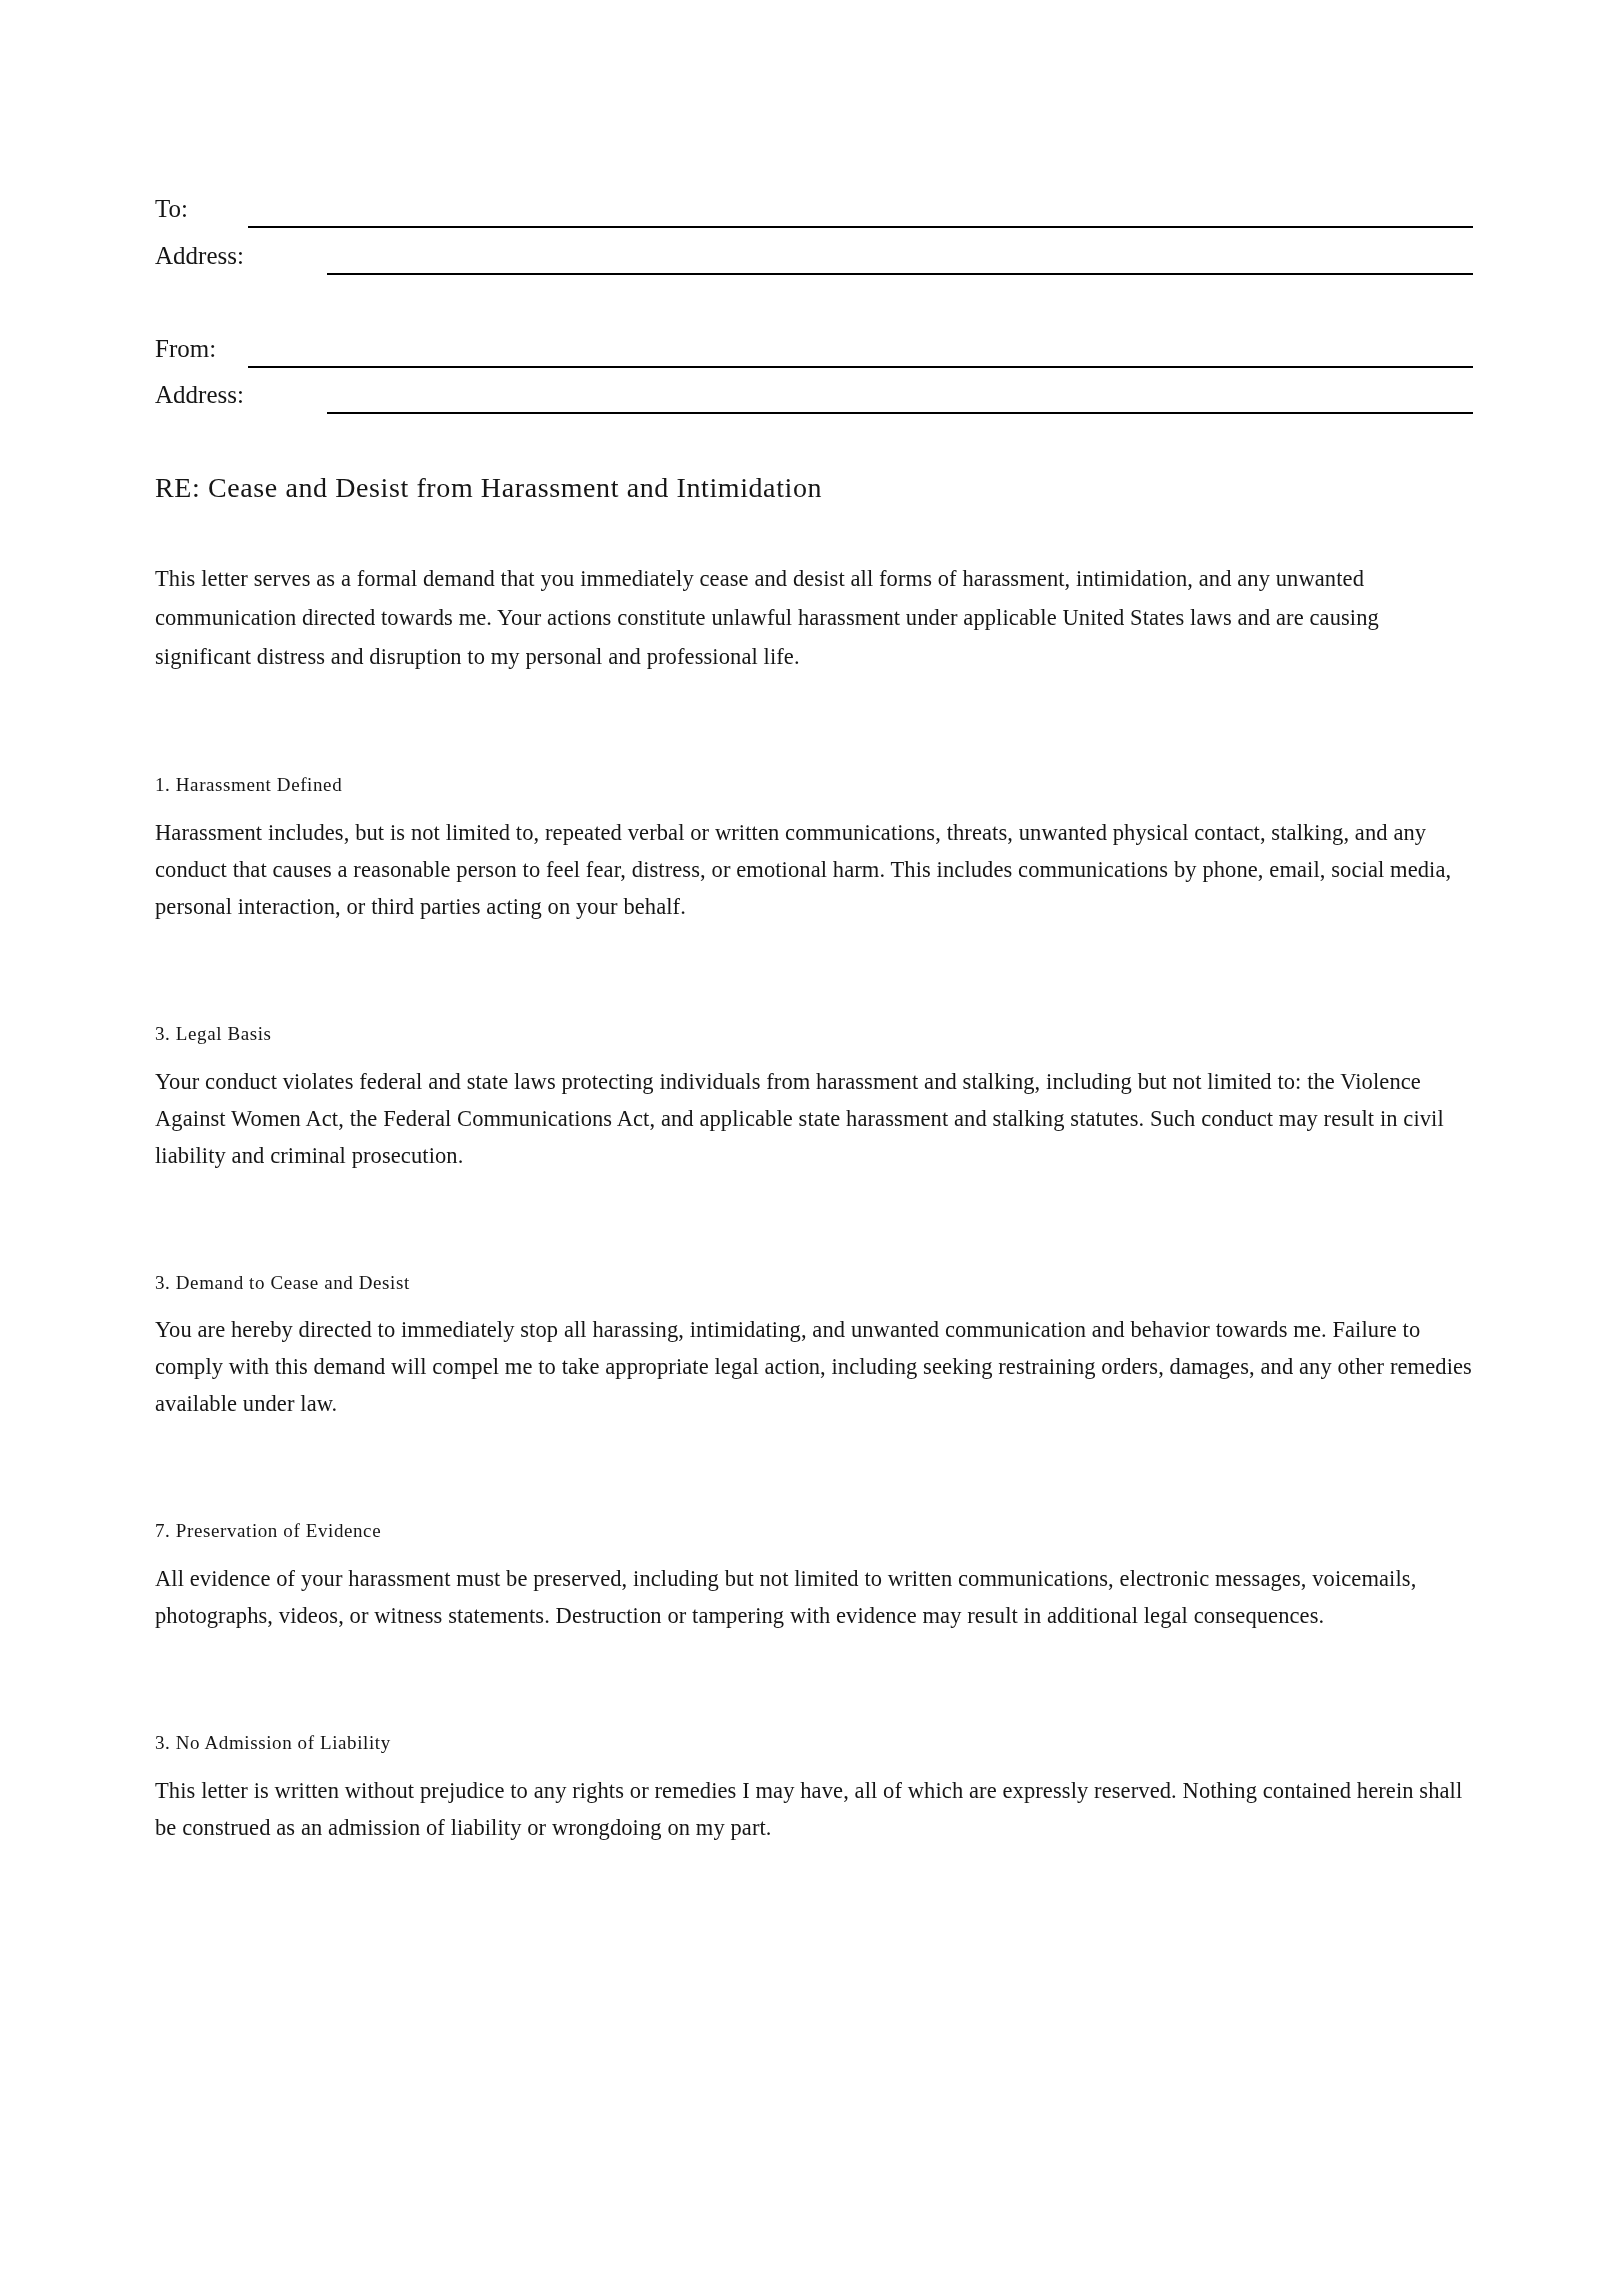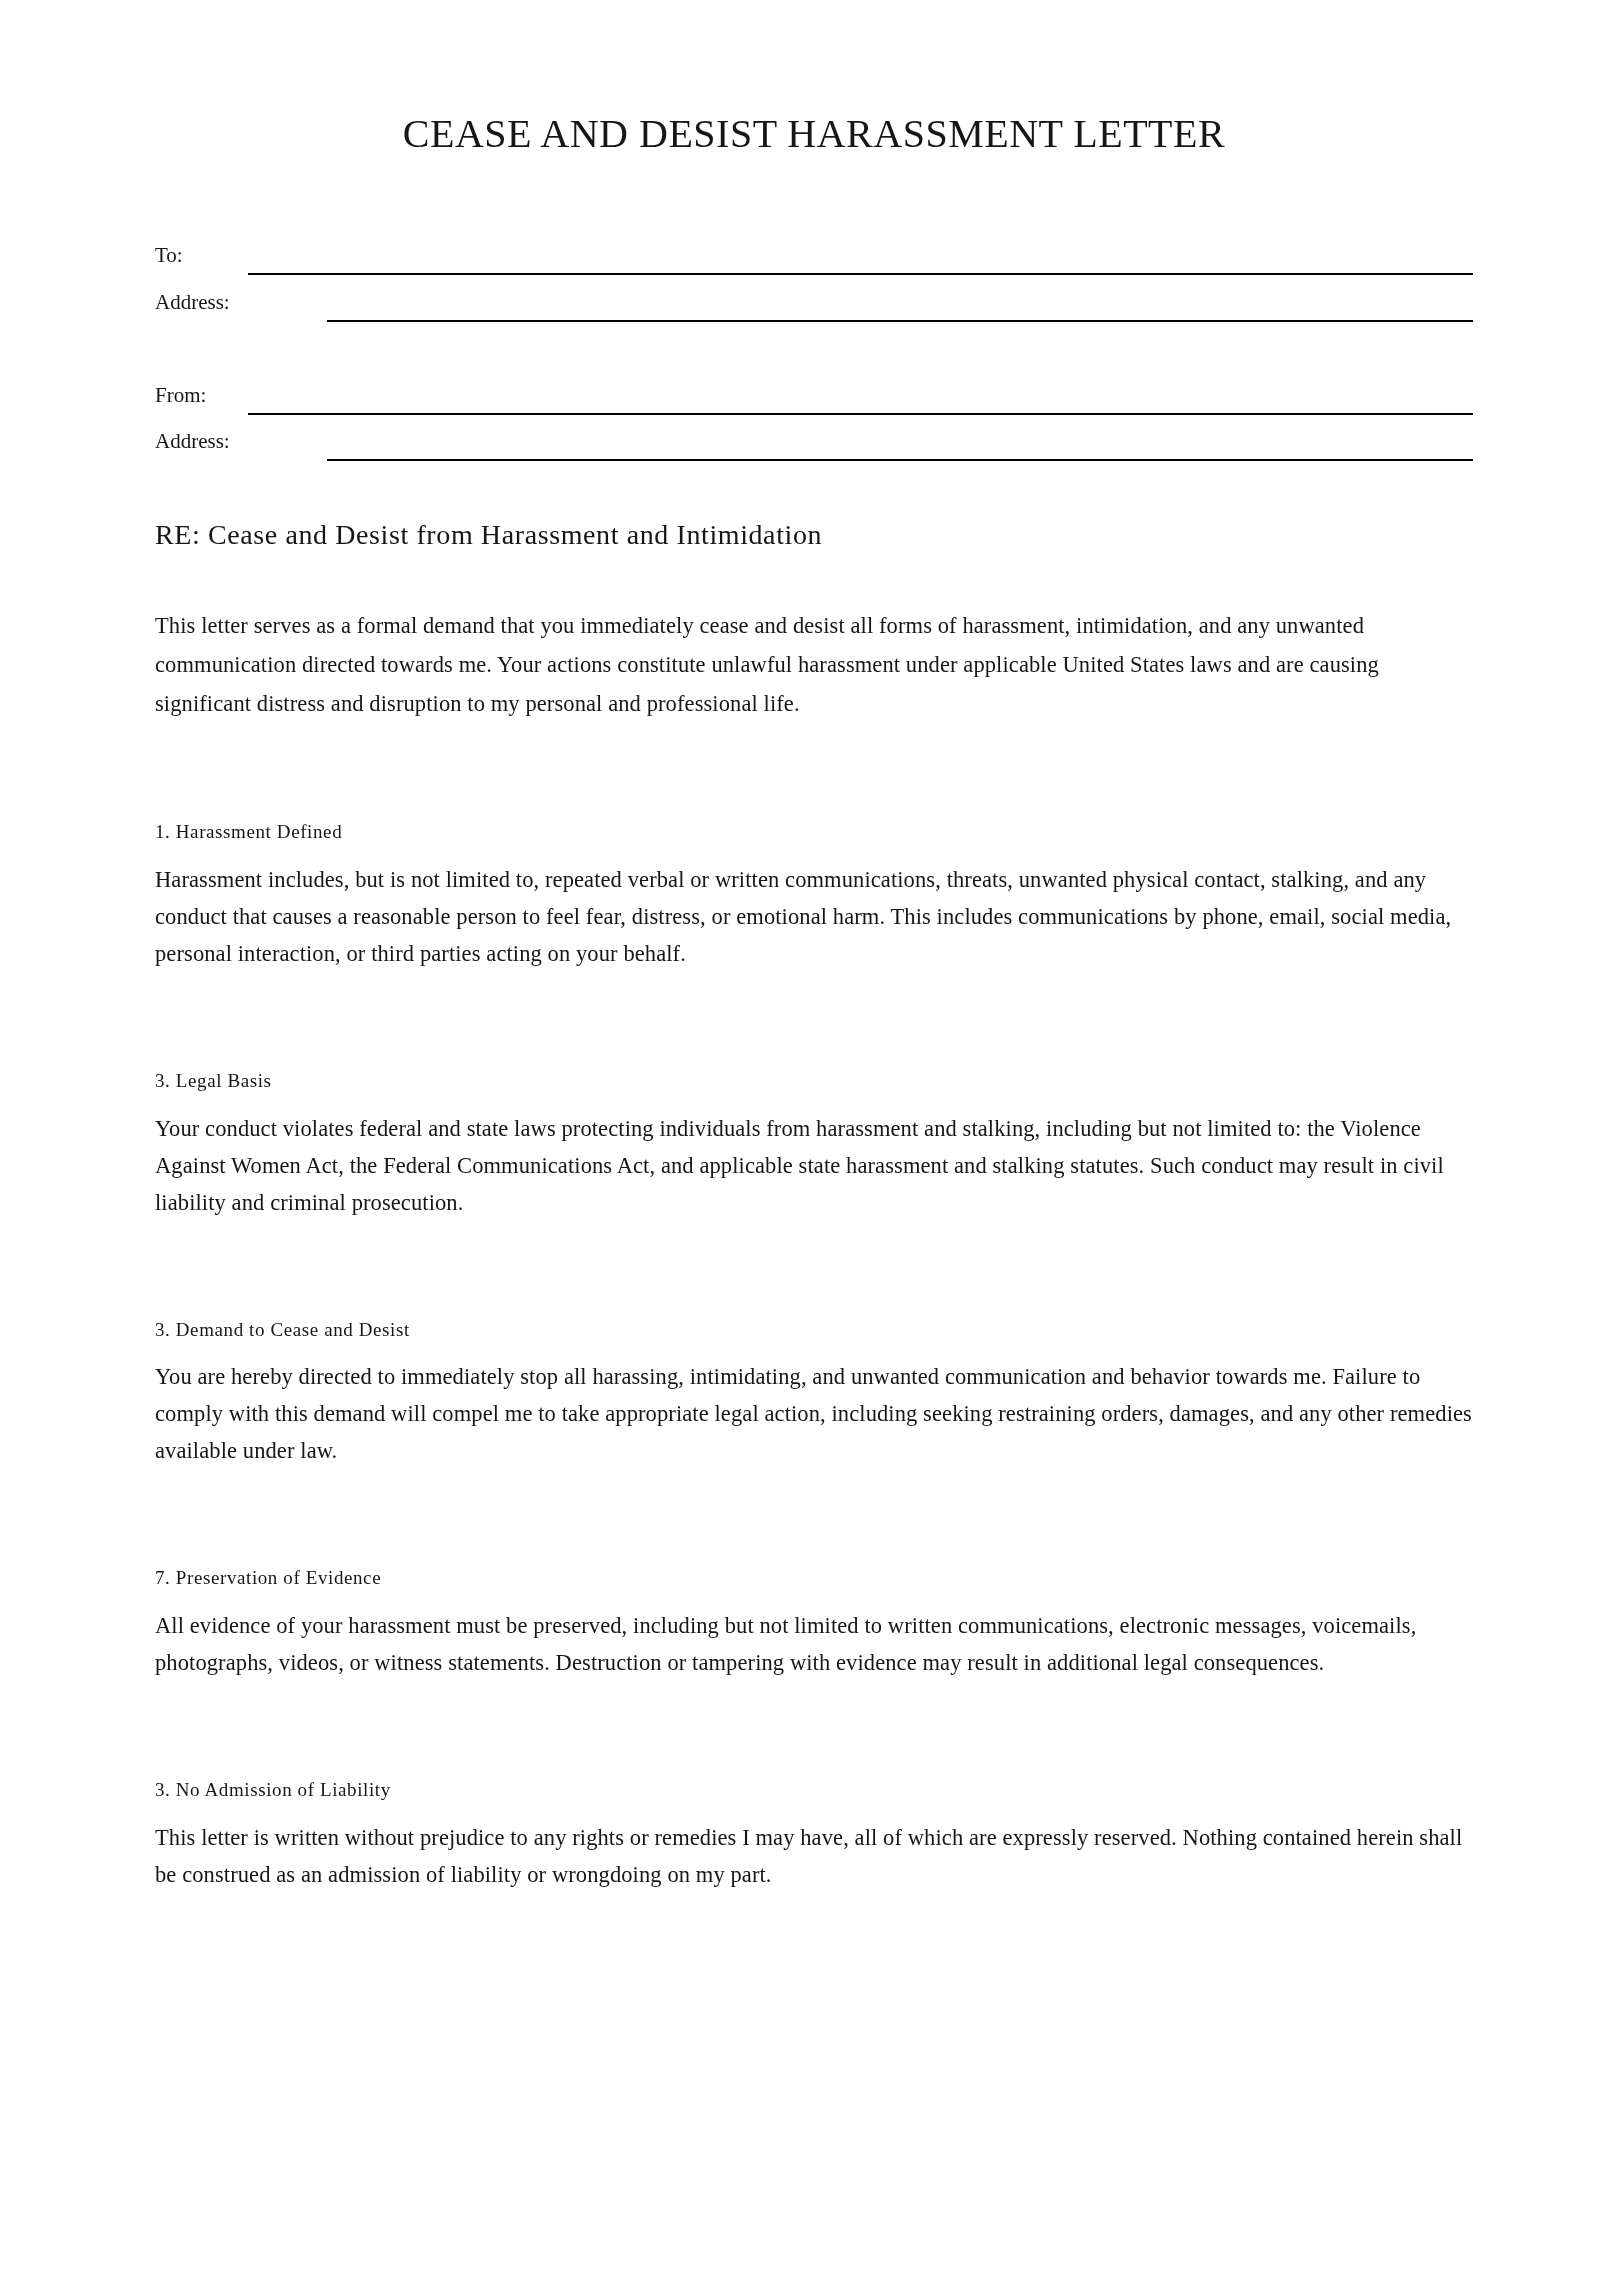--- a/index.html
+++ b/index.html
@@ -29,21 +29,21 @@
   .sender { margin-top: 63px; }
   .field-row {
     position: relative;
     height: 30px;
   }
   .field-row.first { margin-bottom: 16.7px; }
   .field-label {
     position: absolute;
     left: 0;
     top: 0;
-    font-size: 21px;
+    font-size: 25px;
     line-height: 29px;
   }
   .field-line {
     position: absolute;
     right: 0;
     bottom: -3.9px;
     height: 0;
     border-bottom: 2.9px solid #000000;
     display: block;
   }
@@ -74,21 +74,20 @@
     font-size: 22.5px;
     line-height: 37px;
     letter-spacing: 0.1px;
   }
 </style>
 </head>
 <body>
 
 <div class="page">
 
-  <h1 class="title">CEASE AND DESIST HARASSMENT LETTER</h1>
 
   <div class="address-block recipient">
     <div class="field-row first short-offset">
       <span class="field-label">To:</span>
       <span class="field-line"></span>
     </div>
     <div class="field-row long-offset">
       <span class="field-label">Address:</span>
       <span class="field-line"></span>
     </div>

